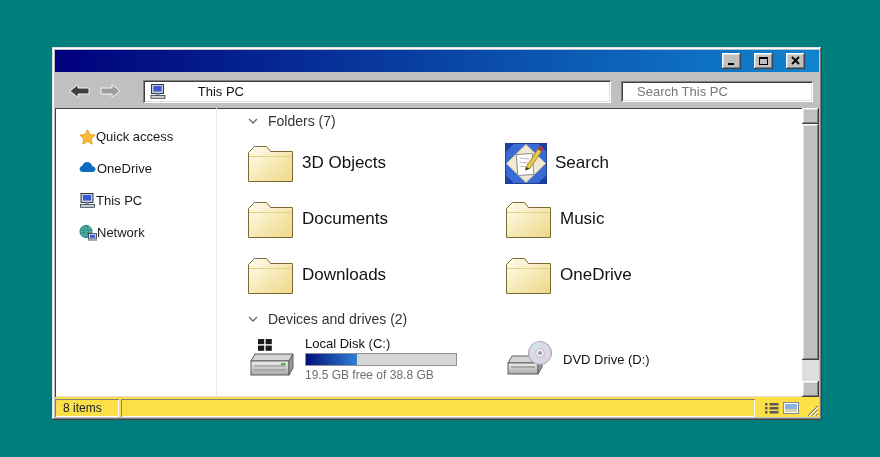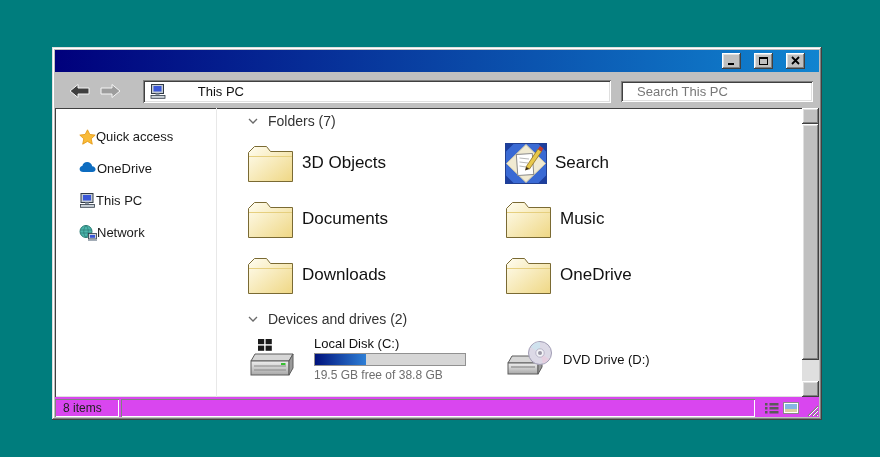--- a/index.html
+++ b/index.html
@@ -47,34 +47,34 @@
                font-size:13px; color:#1a1a1a; cursor:default; }
   .side-item svg { flex:none; }
 
   .main { flex:1; padding:4px 0 0 30px; overflow:hidden; }
   .group-header { display:flex; align-items:center; gap:9px; font-size:14px; color:#333; height:17px; }
   .grid { display:grid; grid-template-columns:258px 258px; margin-top:6px; }
   .item-cell { height:56px; display:flex; align-items:center; gap:8px; font-size:17px; color:#111; cursor:default; }
   .devices-hd { margin-top:7px; }
   .drive-grid { display:grid; grid-template-columns:258px 258px; margin-top:6px; }
   .drive-cell { height:52px; display:flex; align-items:center; gap:8px; font-size:13px; color:#111; cursor:default; }
-  .disk-info { display:flex; flex-direction:column; gap:2px;margin-left:9px; }
+  .disk-info { display:flex; flex-direction:column; gap:2px; }
   .disk-name { font-size:13px; color:#111; }
   .capacity { width:152px; height:13px; background:#d6d6d6; border:1px solid #919191; }
   .capacity-fill { height:100%; background:linear-gradient(90deg,#00127c,#2e7fd6); }
   .free-text { font-size:12px; color:#6e6e6e; }
 
   
   .scrollbar { width:17px; flex:none; background:#dfdfdf; display:flex; flex-direction:column; }
   .sb-btn { height:16px; flex:none; }
   .sb-thumb { height:236px; flex:none; }
   .sb-track { flex:1; }
 
   
-  .statusbar { height:20px; flex:none; background:#d946ef; display:flex; align-items:stretch;
+  .statusbar { height:20px; flex:none; background:#fde047; display:flex; align-items:stretch;
                gap:2px; padding-top:2px; font-size:12px; color:#222; }
   .status-cell-1 { width:64px; display:flex; align-items:center; padding-left:8px; }
   .status-cell-2 { flex:1; }
   .status-views { width:44px; display:flex; align-items:center; justify-content:flex-end;
                   gap:4px; padding-right:2px; }
   .view-btn { display:flex; align-items:center; }
   .grip { width:16px; display:flex; align-items:flex-end; justify-content:flex-end; }
 </style>
 </head>
 <body>

